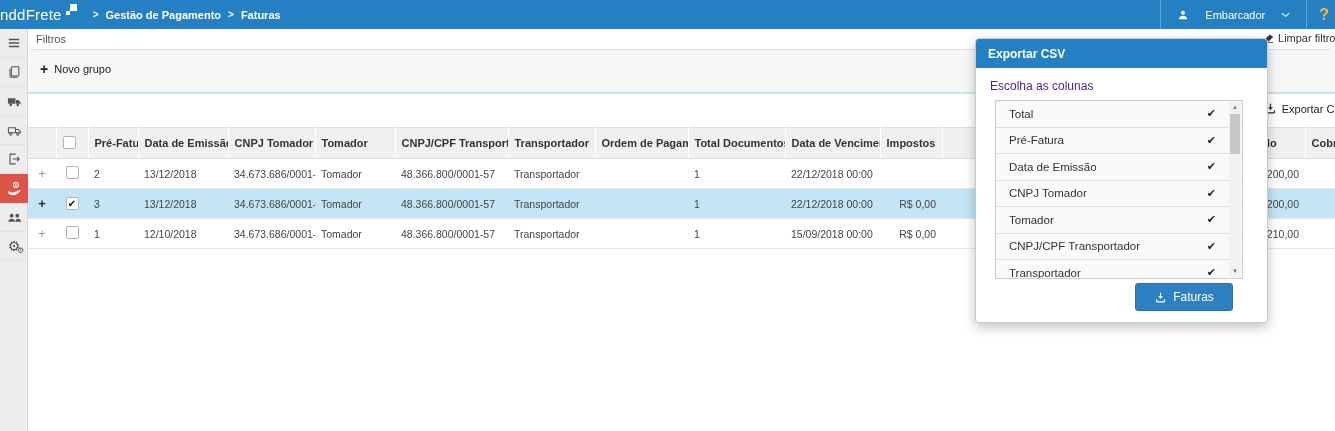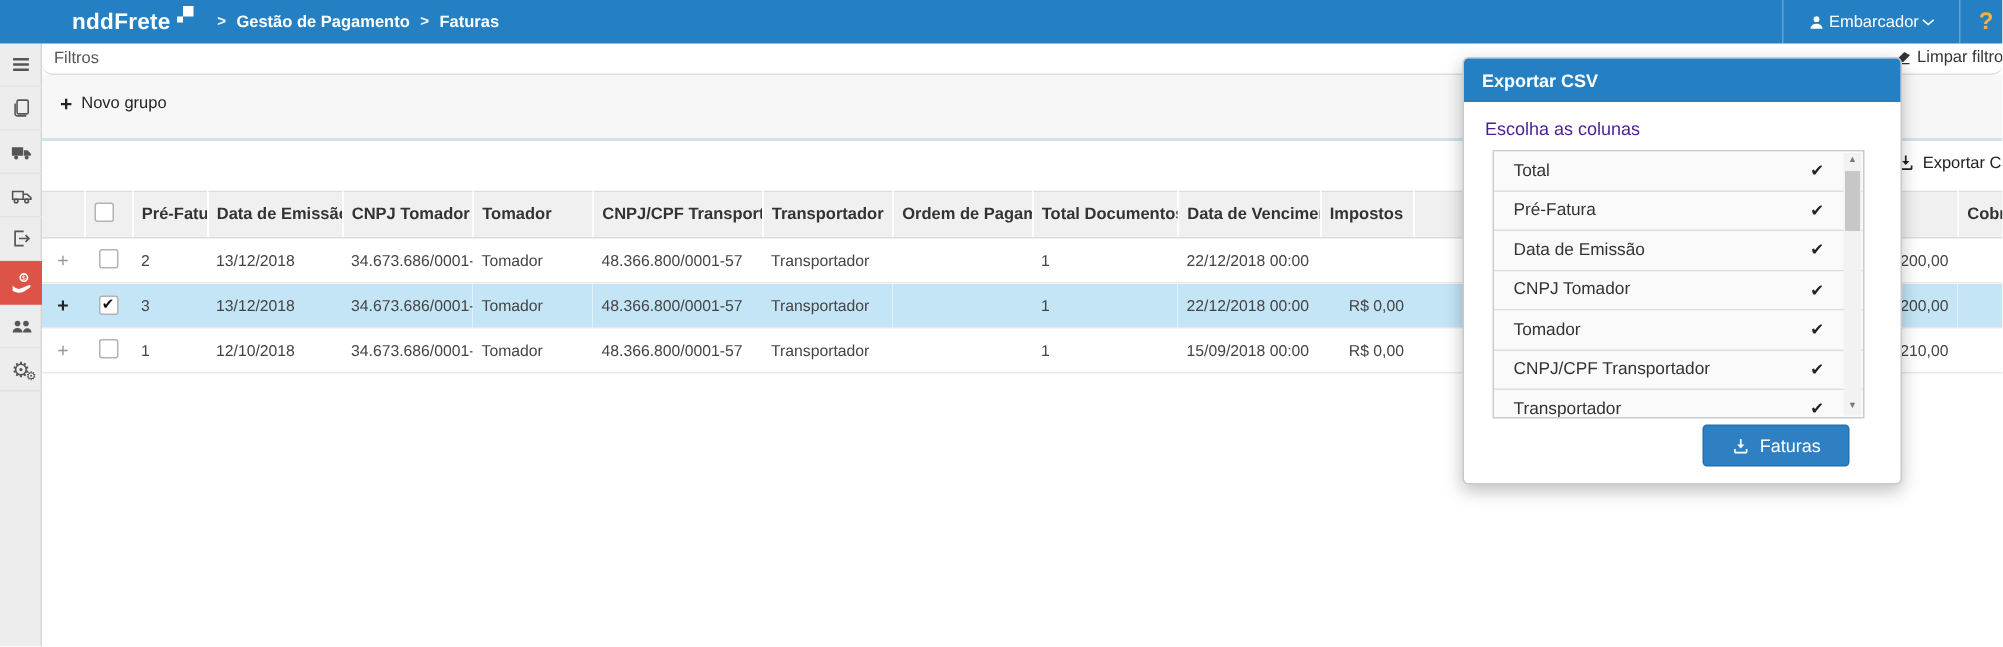--- a/index.html
+++ b/index.html
@@ -3,31 +3,31 @@
 <meta charset="utf-8">
 <style>
   * { box-sizing: border-box; margin: 0; padding: 0; }
   html,body { width:1335px; height:431px; overflow:hidden; background:#fff;
     font-family:"Liberation Sans", sans-serif; }
   #app { position:relative; width:1335px; height:431px; overflow:hidden; }
 
   
   .topbar { position:absolute; left:0; top:0; width:1335px; height:29px;
     background:#2580c3; color:#fff; display:flex; align-items:center; z-index:5; }
-  .logo { margin-left:48px; font-size:15px; font-weight:bold; position:relative;
+  .logo { font-size:15px; font-weight:normal; position:relative;
     padding-right:15px; letter-spacing:.2px; }
   .logo-mark { position:absolute; right:0; top:-2px; width:11px; height:11px; }
   .logo-mark .sq-big { position:absolute; right:0; top:0; width:7px; height:7px; background:#fff; }
   .logo-mark .sq-small { position:absolute; left:0; bottom:0; width:4px; height:4px; background:#fff; }
   .breadcrumb { display:flex; align-items:center; gap:7px; margin-left:16px;
     font-size:11px; font-weight:bold; }
   .bc-sep { font-size:10px; font-weight:bold; opacity:.95; }
   .topbar-right { margin-left:auto; display:flex; align-items:center; height:100%; }
   .tb-divider { width:1px; height:100%; background:rgba(255,255,255,.28); }
-  .user-menu { display:flex; align-items:center; gap:2px; padding:0 16px; font-size:11px; height:100%; cursor:pointer; }
+  .user-menu { display:flex; align-items:center; gap:16px; padding:0 16px; font-size:11px; height:100%; cursor:pointer; }
   .help-btn { padding:0 6px 0 12px; font-size:16px; font-weight:bold; color:#ffb03b;
     height:100%; display:flex; align-items:center; }
 
   
   .sidebar { position:absolute; left:0; top:29px; width:28px; height:402px;
     background:#ededed; border-right:1px solid #d7d7d7; z-index:4; }
   .side-item { width:28px; height:29px; display:flex; align-items:center; justify-content:center;
     color:#555; border-bottom:1px solid #e3e3e3; cursor:pointer; }
   .side-item.active { background:#dd5347; color:#fff; border-bottom-color:#dd5347; }
   .side-item svg { display:block; }
@@ -50,21 +50,21 @@
   .toolbar { position:absolute; left:28px; top:94px; width:1307px; height:33px; background:#fff; }
   .export-csv-btn { position:absolute; right:-14px; top:8px; display:flex; align-items:center; gap:5px;
     font-size:11px; color:#222; white-space:nowrap; cursor:pointer; }
 
   
   .table-wrap { position:absolute; left:28px; top:127px; width:1307px; height:150px; overflow:hidden; }
   table { border-collapse:collapse; table-layout:fixed; width:1339px; }
   thead th { background:#f0f0f0; border-right:1px solid #fff; border-top:1px solid #ddd;
     border-bottom:1px solid #ddd; font-size:11px; font-weight:bold; color:#333;
     height:31px; padding:0 6px; text-align:left; white-space:nowrap; overflow:hidden; }
-  thead th.al-r { text-align:left; }
+  thead th.al-r { text-align:center; }
   tbody td { height:30px; font-size:10.5px; color:#444; padding:0 6px;
     border-bottom:1px solid #e9e9e9; white-space:nowrap; overflow:hidden; background:#fff; }
   tbody td.al-r { text-align:right; }
   tbody td.al-c { text-align:center; }
   tr.selected td { background:#c3e5f6; }
   .expander { color:#999; font-size:13px; cursor:pointer; }
   tr.selected .expander { color:#222; font-weight:bold; }
   .cb { display:inline-block; width:13px; height:13px; border:1px solid #b3b3b3; background:#fff;
     border-radius:2px; font-size:10px; line-height:12px; text-align:center; color:#111; cursor:pointer; }
 

